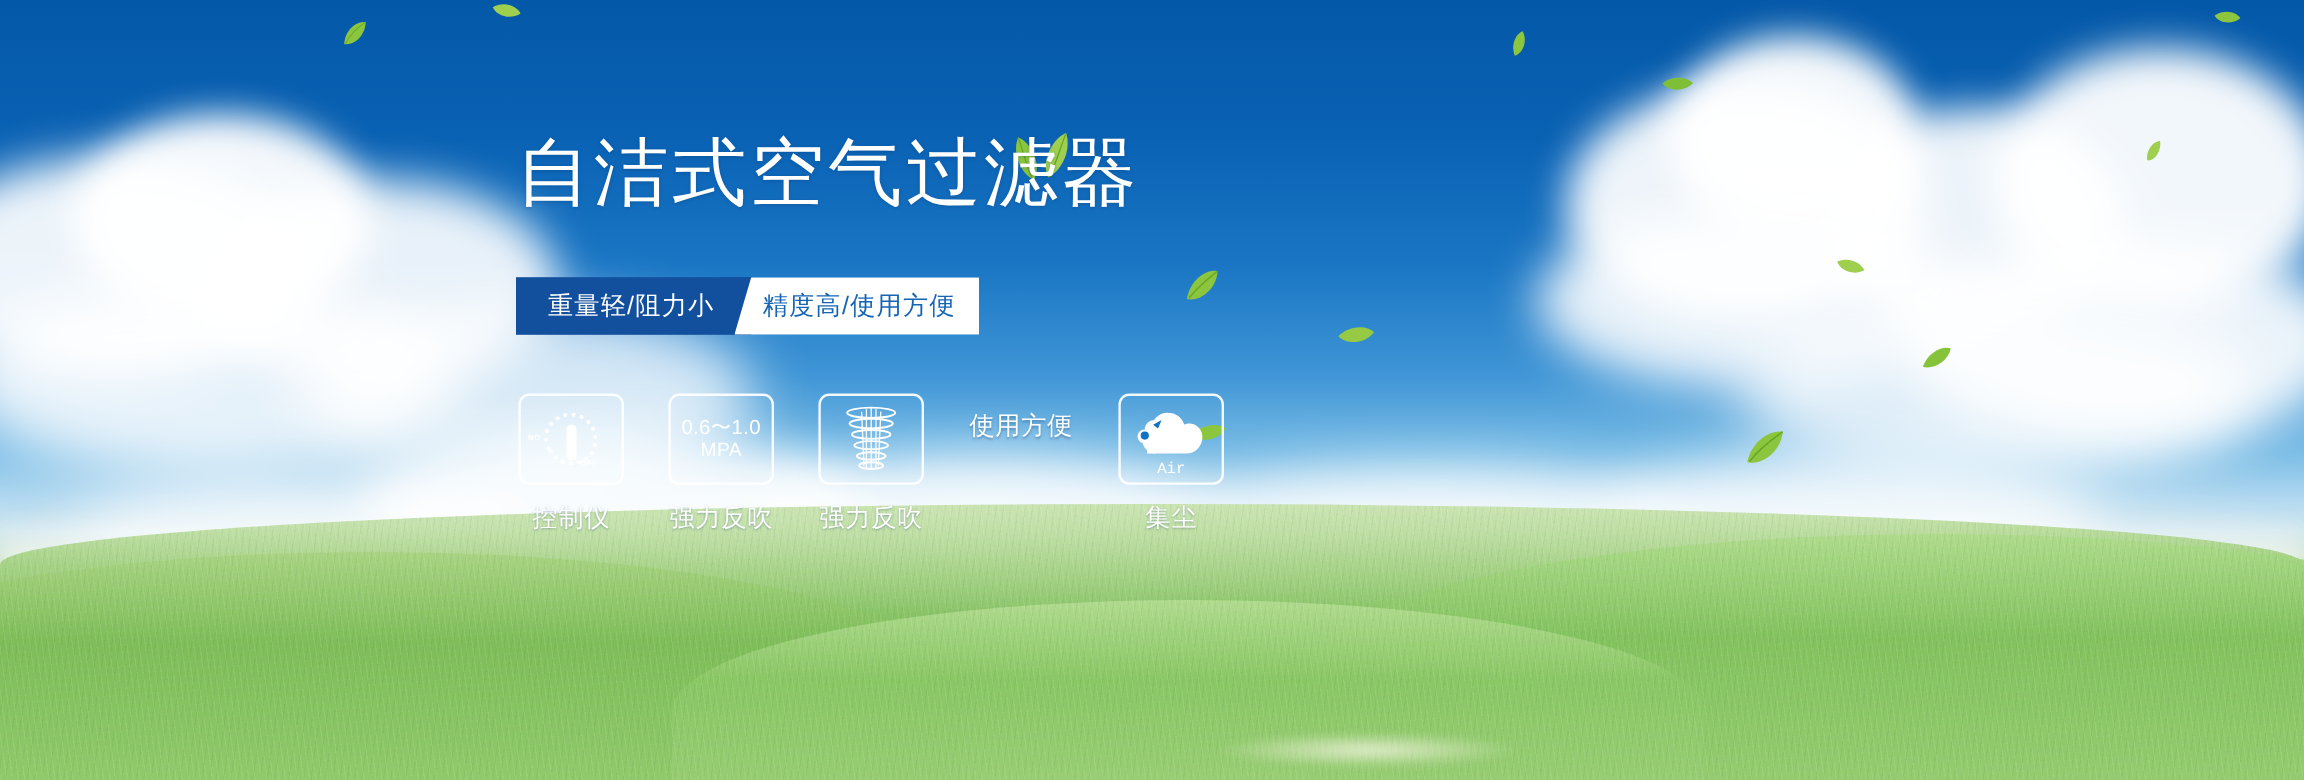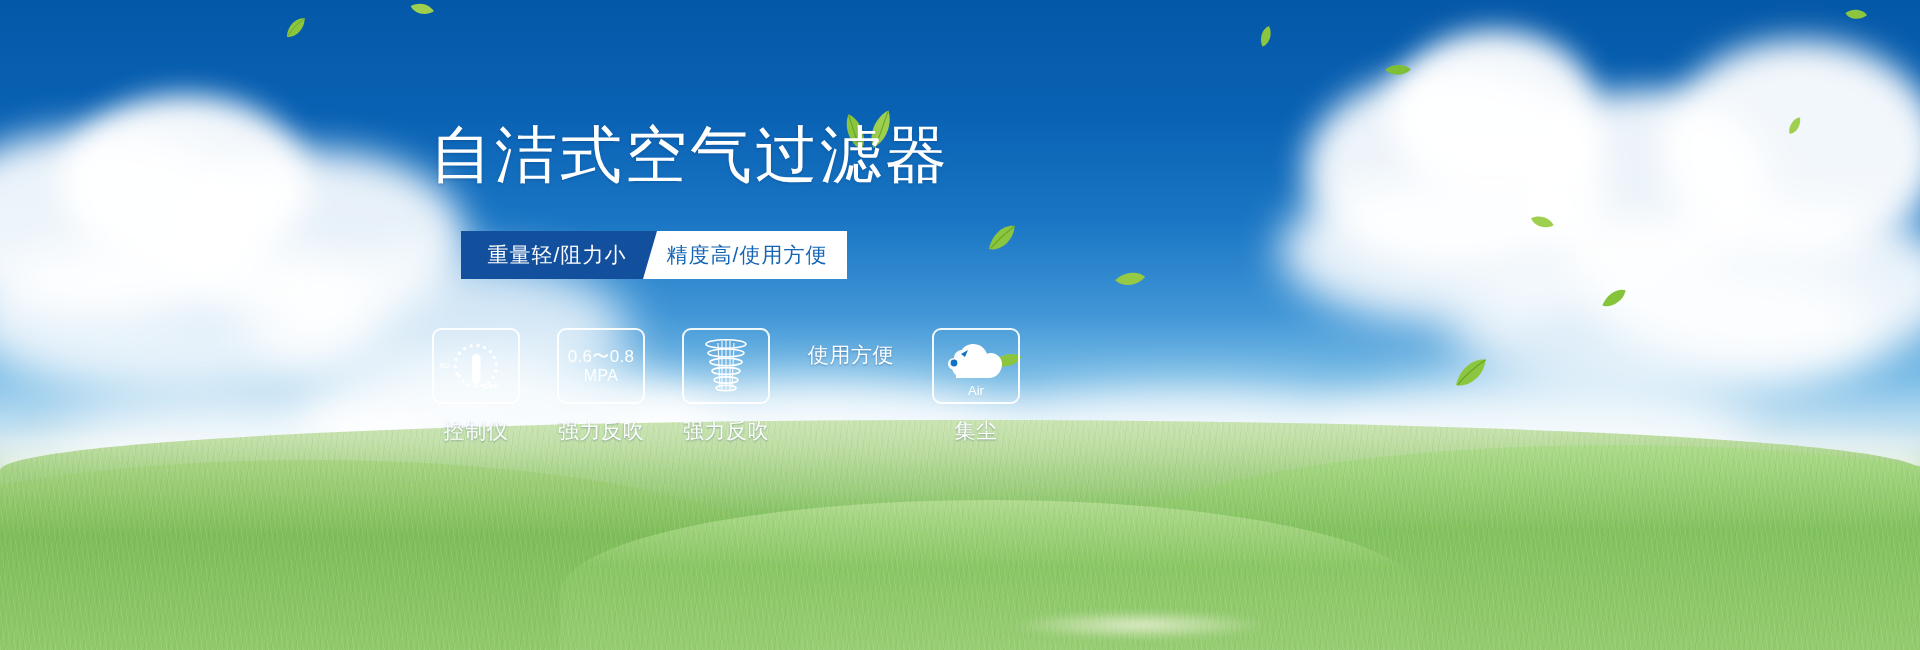--- a/index.html
+++ b/index.html
@@ -106,21 +106,21 @@
   }
 
   
   .leaf{ position:absolute; pointer-events:none; }
   .leaf svg{ display:block; }
 
   
   .content{ position:absolute; left:0; top:0; width:100%; height:100%; }
 
   .title{
-    position:absolute; left:430px; top:124px;
+    position:absolute; left:430px; top:114px;
     color:#ffffff;
     font-size:62px;
     line-height:1;
     letter-spacing:3px;
     font-weight:300;
     white-space:nowrap;
     text-shadow:0 1px 3px rgba(0,40,90,.25);
   }
 
   .tabs{
@@ -130,21 +130,20 @@
   .tab{
     position:relative;
     display:flex; align-items:center; justify-content:center;
     font-size:21px; letter-spacing:1px; white-space:nowrap;
   }
   .tab-dark{
     background:#124f9c;
     color:#ffffff;
     padding:0 26px 0 22px;
     width:196px;
-    margin-left:31px;
   }
   .tab-light{
     background:#ffffff;
     color:#1565b5;
     padding:0 22px 0 26px;
     width:204px;
     margin-left:-14px;
     clip-path:polygon(14px 0, 100% 0, 100% 100%, 0 100%);
     align-items:center;
   }
@@ -345,21 +344,21 @@
             <span class="dial-lbl" style="left:0px; top:27px;">NO</span>
             <span class="dial-lbl" style="left:44px; top:48px;">OFF</span>
           </div>
         </div>
         <div class="fcap">控制仪</div>
       </div>
 
       <div class="feature">
         <div class="fbox">
           <div class="fbox-text">
-            <span>0.6〜0.8</span>
+            <span>0.6〜1.0</span>
             <small>MPA</small>
           </div>
         </div>
         <div class="fcap">强力反吹</div>
       </div>
 
       <div class="feature">
         <div class="fbox">
           <div class="icon-wrap" style="width:58px;height:60px;">
             <svg width="58" height="60" viewBox="0 0 58 60">
@@ -383,21 +382,21 @@
         </div>
         <div class="fcap">强力反吹</div>
       </div>
 
       <div class="feature">
         <div class="fcap">使用方便</div>
       </div>
 
       <div class="feature">
         <div class="fbox">
-          <div class="icon-wrap" style="width:62px;height:52px;">
+          <div class="icon-wrap" style="width:62px;height:52px;font-family:Liberation Mono, monospace;">
             <svg width="62" height="44" viewBox="0 0 62 44">
               <path d="M20 38 C12 38 7 33 7 27 C7 22 10 18 15 17 C15 9 21 4 28 4 C35 4 40 8 42 14 C43 13 45 13 46 13 C52 13 57 18 57 24 C57 32 51 38 44 38 Z" fill="#ffffff"></path>
               <path d="M10 30 C6 30 3 27 3 24 C3 21 5 18 9 18 C9 13 13 10 17 10 C21 10 24 12 25 16" fill="#ffffff" opacity=".95"></path>
               <circle cx="9" cy="23" r="3.4" fill="#1172c4"></circle>
               <path d="M16 14 L23 10 L20 17 Z" fill="#1172c4"></path>
               <rect x="11" y="32" width="7" height="6" fill="#ffffff"></rect>
             </svg>
             <div style="text-align:center; color:#fff; font-size:13px; margin-top:-1px;">Air</div>
           </div>
         </div>

